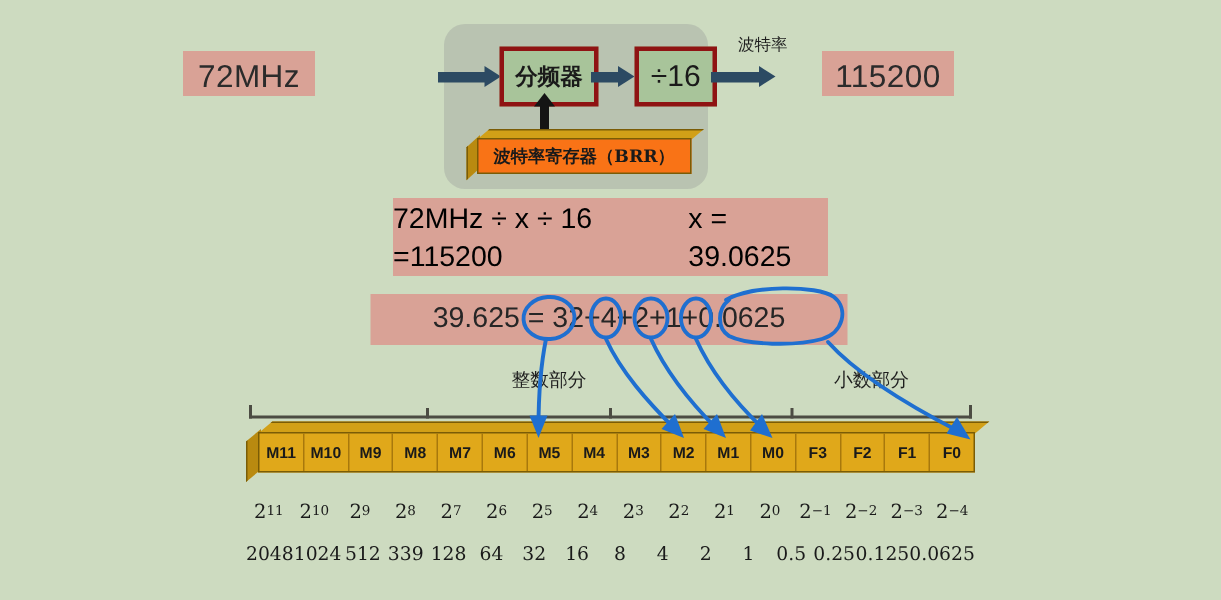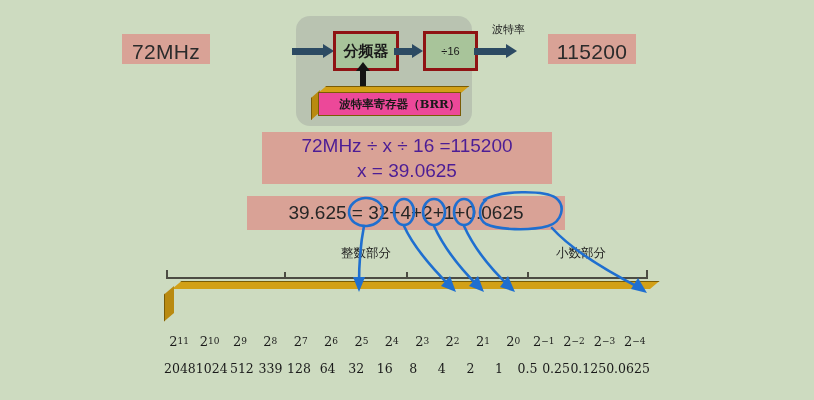--- a/index.html
+++ b/index.html
@@ -50,21 +50,21 @@
     background:#a8c49a;
     border:3px solid #8f1313;
     display:flex;align-items:center;justify-content:center;
     font-family:"DejaVu Serif", serif;
     font-weight:bold;
     font-size:15px;
     color:#1a1a1a;
   }
   #box-divider{left:333px;top:31px;width:60px;height:34px;}
   #box-div16{left:423px;top:31px;width:49px;height:34px;
-      font-family:"Liberation Sans",sans-serif;font-weight:normal;font-size:11px;}
+      font-family:"Liberation Sans",sans-serif;font-weight:normal;font-size:20px;}
 
   
   .arrowH{position:absolute;height:0;}
   .arrowH .shaft{position:absolute;left:0;top:0;height:7px;background:#2c4a63;}
   .arrowH .head{
     position:absolute;top:-4px;width:0;height:0;
     border-top:7.5px solid transparent;
     border-bottom:7.5px solid transparent;
     border-left:11px solid #2c4a63;
   }
@@ -95,31 +95,31 @@
     border-top:1px solid #7a5c06;
   }
   .brrSide{
     position:absolute;left:0;top:4px;width:8px;height:22px;
     background:#b98a10;
     transform:skewY(-42deg);transform-origin:right top;
     border-left:1px solid #7a5c06;
   }
   .brrFace{
     position:absolute;left:7px;top:6px;width:141px;height:22px;
-    background:#ec4899;
+    background:#f97316;
     border:1px solid #7a5c06;
-    display:flex;align-items:center;justify-content:flex-end;
+    display:flex;align-items:center;justify-content:center;
     font-family:"DejaVu Serif", serif;font-weight:bold;font-size:11.5px;color:#1a1a1a;
   }
 
   
   #box-formula1{
     position:absolute;left:262px;top:132px;width:290px;height:52px;
-    background:#d9a296;color:#4c1d95;
-    display:flex;flex-direction:column;align-items:center;justify-content:center;
+    background:#d9a296;color:#000000;
+    display:flex;flex-direction:row;align-items:flex-end;justify-content:center;
     font-size:19px;line-height:25px;
   }
   #box-formula2{
     position:absolute;left:247px;top:196px;width:318px;height:34px;
     background:#d9a296;color:#262626;
     display:flex;align-items:center;justify-content:center;
     font-size:19px;
   }
   #box-formula2 .ftext{white-space:pre;}
 
@@ -244,20 +244,38 @@
     <div class="endL"></div>
     <div class="endR"></div>
     <div class="tick" style="left:118px;"></div>
     <div class="tick" style="left:240px;"></div>
     <div class="tick" style="left:361px;"></div>
   </div>
 
   <div class="regWrap">
     <div class="regTopFace"></div>
     <div class="regSide"></div>
+    <div class="regRow" id="register-row">
+        <div class="regCell">M11</div>
+        <div class="regCell">M10</div>
+        <div class="regCell">M9</div>
+        <div class="regCell">M8</div>
+        <div class="regCell">M7</div>
+        <div class="regCell">M6</div>
+        <div class="regCell">M5</div>
+        <div class="regCell">M4</div>
+        <div class="regCell">M3</div>
+        <div class="regCell">M2</div>
+        <div class="regCell">M1</div>
+        <div class="regCell">M0</div>
+        <div class="regCell">F3</div>
+        <div class="regCell">F2</div>
+        <div class="regCell">F1</div>
+        <div class="regCell">F0</div>
+      </div>
   </div>
 
   <div class="numRow" id="row-exponents">
       <div class="cellN">2<sup>11</sup></div>
       <div class="cellN">2<sup>10</sup></div>
       <div class="cellN">2<sup>9</sup></div>
       <div class="cellN">2<sup>8</sup></div>
       <div class="cellN">2<sup>7</sup></div>
       <div class="cellN">2<sup>6</sup></div>
       <div class="cellN">2<sup>5</sup></div>

